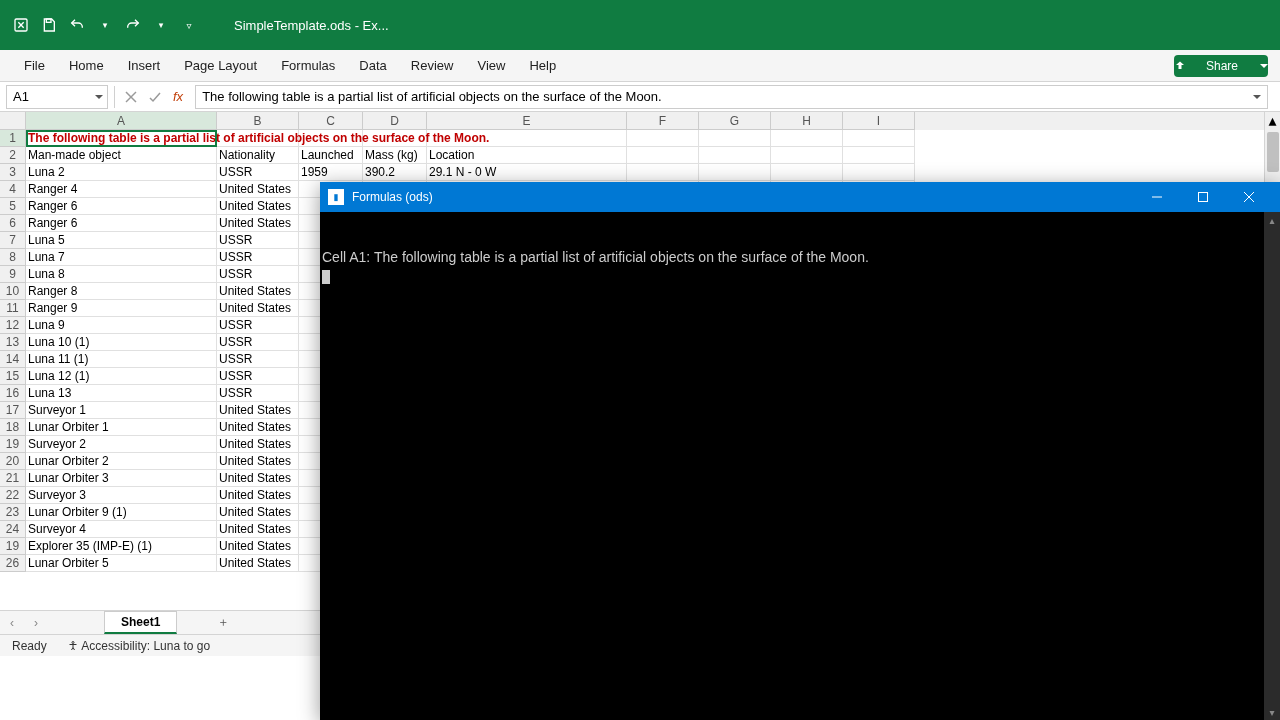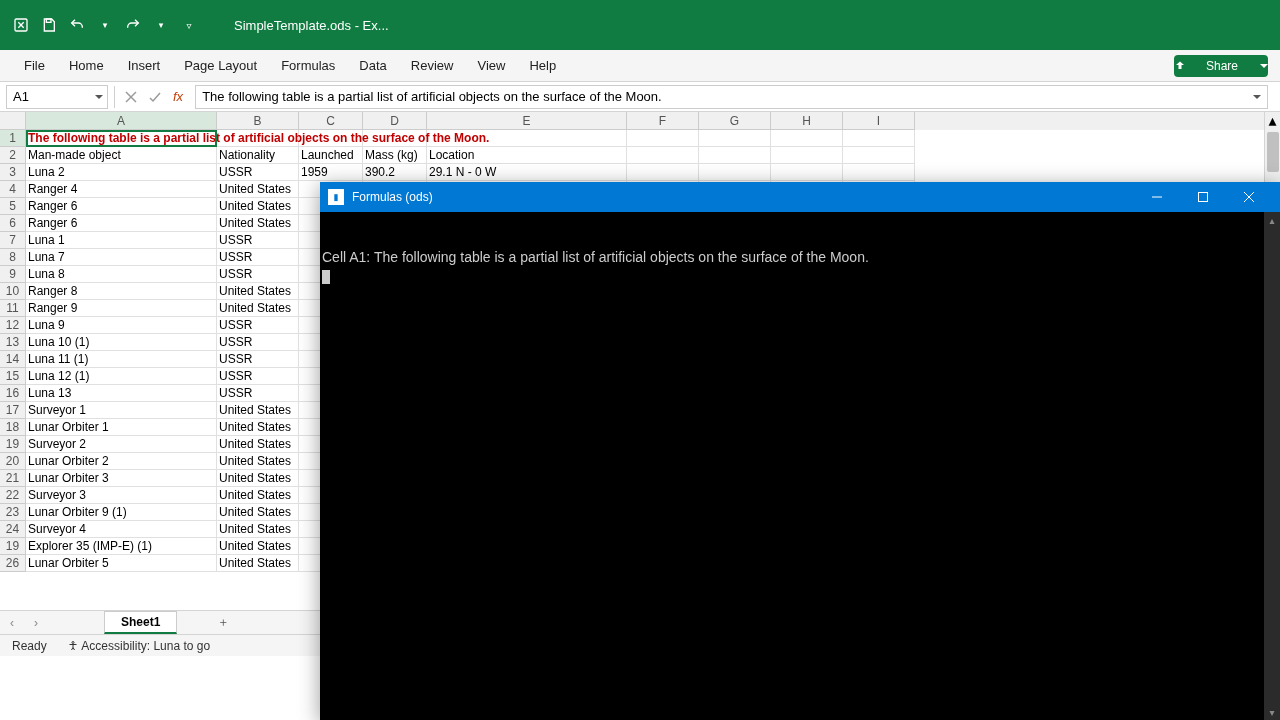--- a/index.html
+++ b/index.html
@@ -243,21 +243,21 @@
         <div class="cell wC num"></div>
         <div class="cell wD num"></div>
         <div class="cell wE"></div>
         <div class="cell wF"></div>
         <div class="cell wG"></div>
         <div class="cell wH"></div>
         <div class="cell wI"></div>
       </div>
       <div class="datarow">
         <div class="rownum">7</div>
-        <div class="cell wA">Luna 1</div>
+        <div class="cell wA">Luna 5</div>
         <div class="cell wB">USSR</div>
         <div class="cell wC num"></div>
         <div class="cell wD num"></div>
         <div class="cell wE"></div>
         <div class="cell wF"></div>
         <div class="cell wG"></div>
         <div class="cell wH"></div>
         <div class="cell wI"></div>
       </div>
       <div class="datarow">

